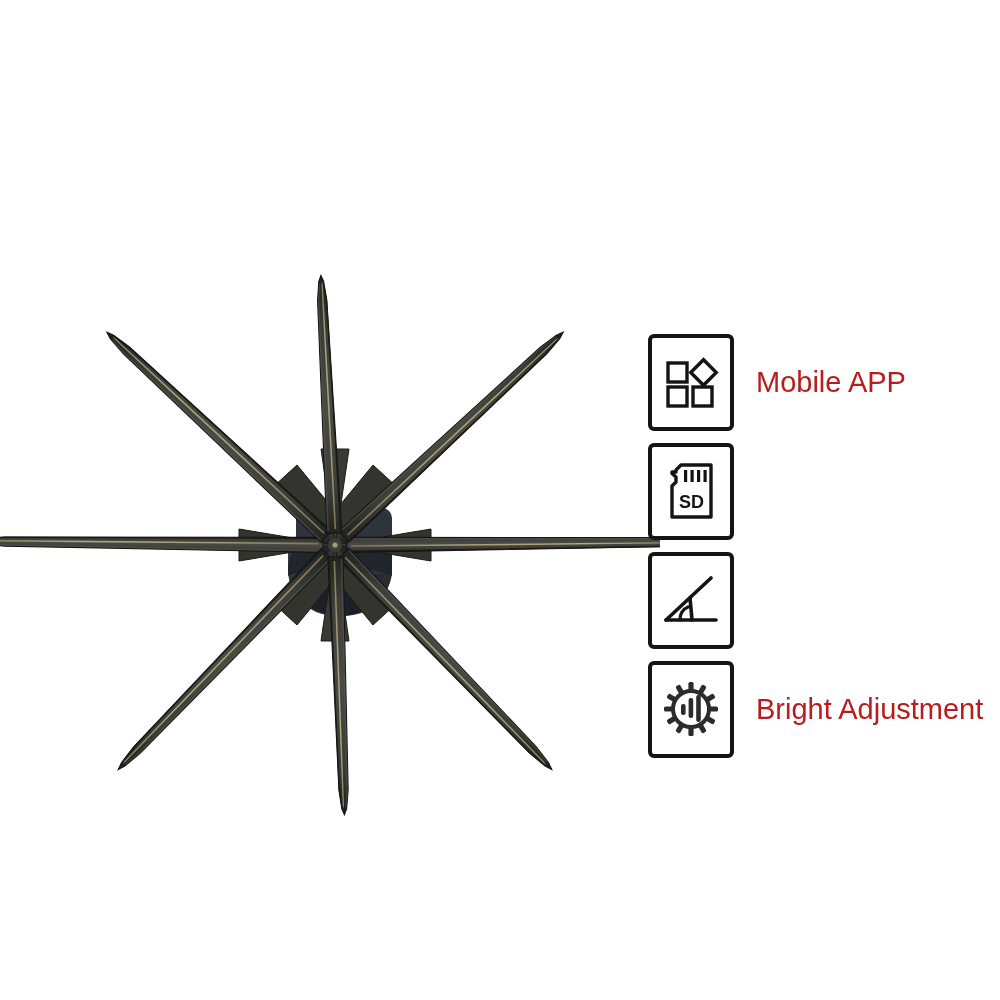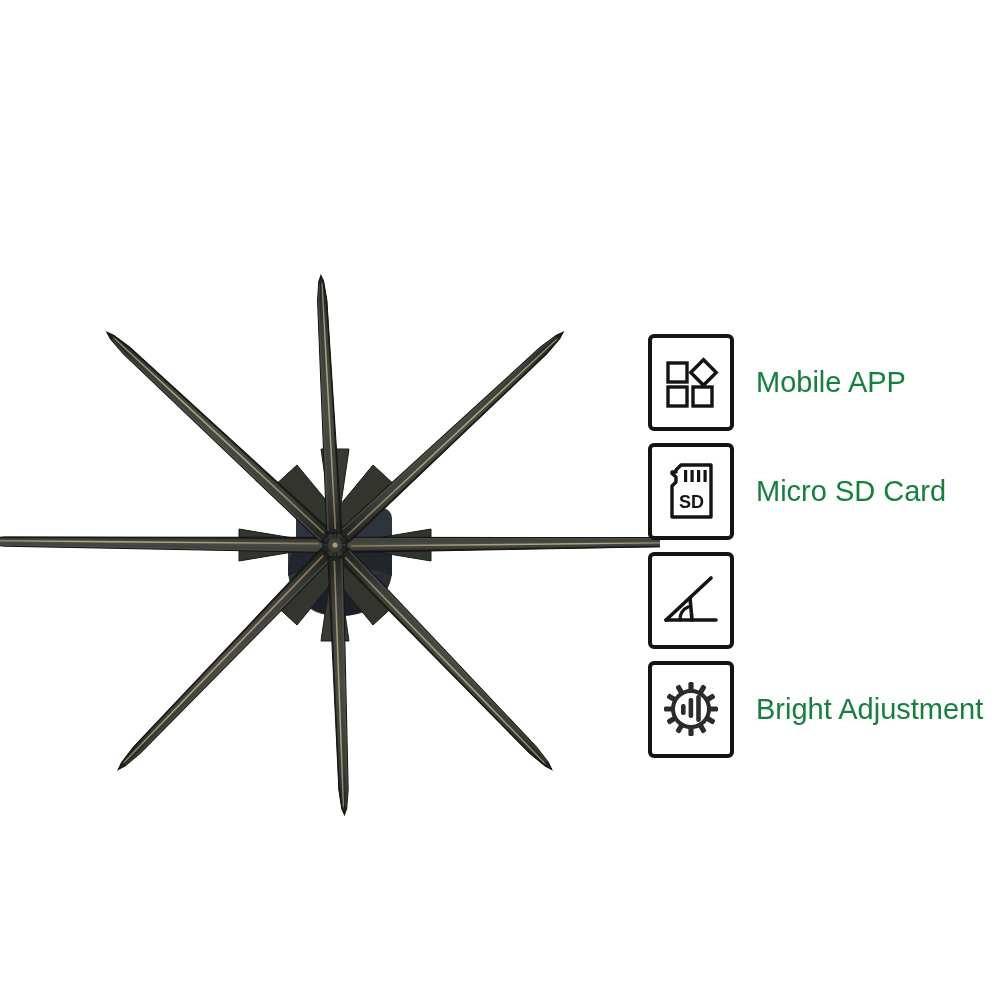--- a/index.html
+++ b/index.html
@@ -84,21 +84,21 @@
     align-items: center;
     justify-content: center;
   }
   .feature-icon-box svg { display: block; }
 
   .feature-label {
     margin-left: 22px;
     font-family: "Liberation Sans", sans-serif;
     font-size: 29px;
     font-weight: 400;
-    color: #15803d;
+    color: #b91c1c;
     line-height: 1;
     white-space: nowrap;
   }
 </style>
 </head>
 <body>
 
 <div id="page">
 
 
@@ -215,21 +215,20 @@
           <path d="M 18,3 L 48,3 L 48,55 L 9,55 L 9,24 L 13,20 L 13,15 L 9,11.5 L 9,10 L 13,10 L 13,8 L 18,3 Z" fill="none" stroke="#141414" stroke-width="3.4" stroke-linejoin="round"></path>
 
           <rect x="21" y="8" width="3.2" height="12" fill="#141414"></rect>
           <rect x="27.5" y="8" width="3.2" height="12" fill="#141414"></rect>
           <rect x="34" y="8" width="3.2" height="12" fill="#141414"></rect>
           <rect x="40.5" y="8" width="3.2" height="12" fill="#141414"></rect>
 
           <text x="28.5" y="46" text-anchor="middle" font-family="'Liberation Sans', sans-serif" font-size="18" font-weight="bold" fill="#141414">SD</text>
         </svg>
       </div>
-      <div class="feature-label">Micro SD Card</div>
     </div>
 
     <div class="feature-row">
       <div class="feature-icon-box">
         <svg width="58" height="54" viewBox="0 0 58 54">
 
           <line x1="4" y1="47" x2="54" y2="47" stroke="#141414" stroke-width="3.6" stroke-linecap="round"></line>
 
           <line x1="4" y1="47" x2="49" y2="5" stroke="#141414" stroke-width="3.6" stroke-linecap="round"></line>
 

